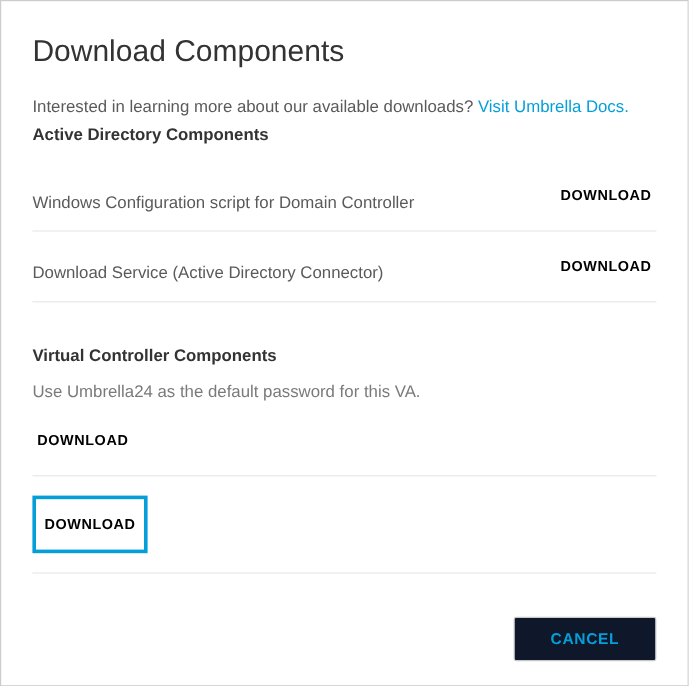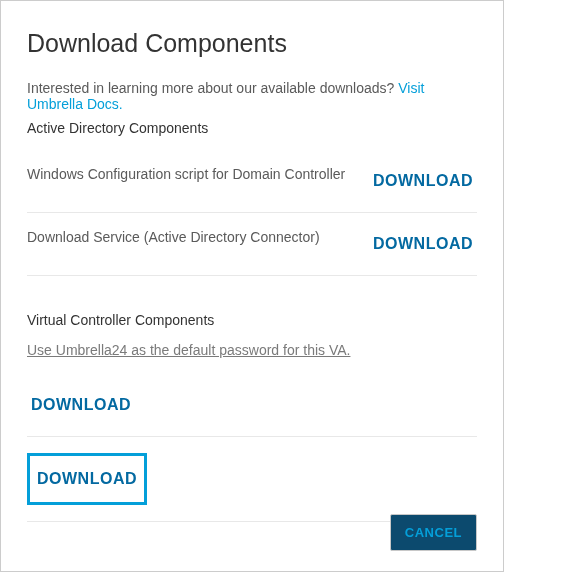--- a/index.html
+++ b/index.html
@@ -7,21 +7,21 @@
       margin: 0;
       padding: 0;
     }
     body {
       font-family: -apple-system, BlinkMacSystemFont, "Segoe UI", Helvetica, Arial, sans-serif;
       background: #fff;
       width: 574px;
       height: 572px;
     }
     .dialog {
-      width: 504px;
+      width: 574px;
       height: 572px;
       border: 1px solid #ccc;
       padding: 28px 26px 20px 26px;
       position: relative;
     }
     .title {
       font-size: 25px;
       font-weight: 400;
       color: #333;
       margin-bottom: 22px;
@@ -30,46 +30,45 @@
       font-size: 14px;
       color: #5a5a5a;
     }
     .intro-link {
       color: #049fd9;
       text-decoration: none;
       cursor: pointer;
     }
     .section-header {
       font-size: 14px;
-      font-weight: 400;
+      font-weight: 700;
       color: #333;
       margin-bottom: 14px;
       margin-top: 8px;
     }
     .section-sub {
       font-size: 14px;
       color: #7a7a7a;
-      margin-bottom: 16px;
-      text-decoration: underline;
+      margin-bottom: 4px;
     }
     .row {
       display: flex;
       justify-content: space-between;
-      align-items: flex-start;
+      align-items: flex-end;
       padding: 16px 0;
       border-bottom: 1px solid #e8e8e8;
     }
     .row-label {
       font-size: 14px;
       color: #5a5a5a;
     }
     .download-link {
-      font-size: 16px;
+      font-size: 12px;
       font-weight: 700;
-      color: #0369a1;
+      color: #000000;
       letter-spacing: 0.5px;
       text-decoration: none;
       cursor: pointer;
       padding: 6px 4px;
     }
     .download-highlight {
       border: 3px solid #049fd9;
       padding: 14px 7px;
       margin-right: -8px;
     }
@@ -78,23 +77,23 @@
     }
     .footer {
       position: absolute;
       bottom: 20px;
       right: 26px;
     }
     .cancel-button {
       font-size: 13px;
       font-weight: 700;
       color: #049fd9;
-      background: #0c4a6e;
+      background: #0f172a;
       border: 1px solid #c8c8c8;
-      padding: 10px 14px;
+      padding: 10px 30px;
       letter-spacing: 0.5px;
       cursor: pointer;
       border-radius: 2px;
     }
   </style>
 </head>
 <body>
 
 <div class="dialog">
   <h1 class="title">Download Components</h1>

